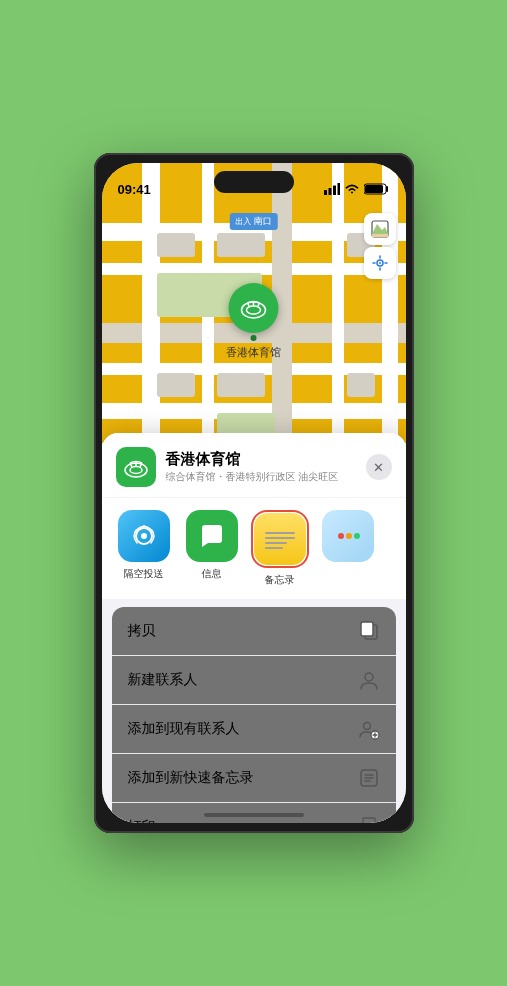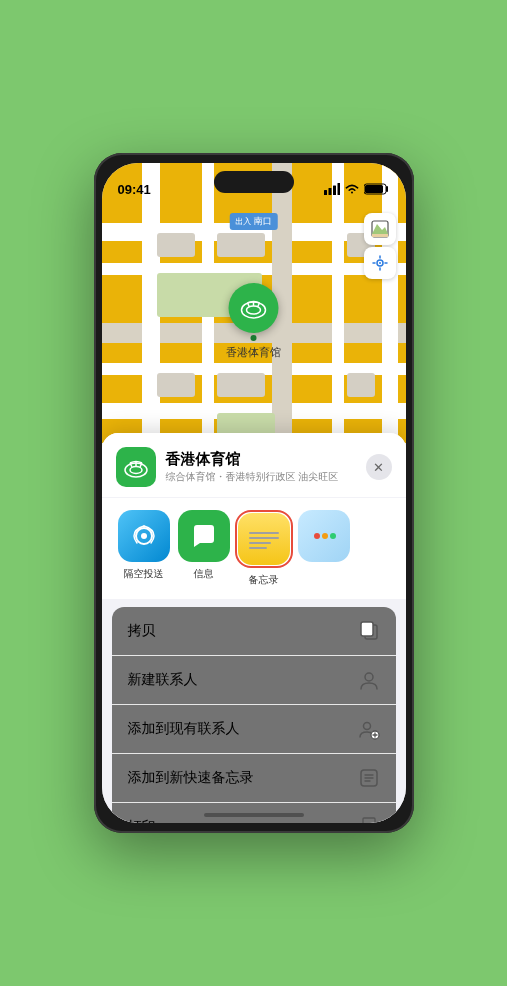--- a/index.html
+++ b/index.html
@@ -10,21 +10,21 @@
       justify-content: center;
       align-items: center;
       min-height: 100vh;
       font-family: -apple-system, "PingFang SC", "Helvetica Neue", Arial, sans-serif;
     }
 
     .phone-frame {
       width: 320px;
       height: 680px;
       background: #1a1a1a;
-      border-radius: 28px;
+      border-radius: 16px;
       position: relative;
       box-shadow: 0 20px 60px rgba(0,0,0,0.4), inset 0 0 0 2px #3a3a3a;
       overflow: hidden;
     }
 
     .phone-screen {
       position: absolute;
       top: 10px;
       left: 8px;
       right: 8px;
@@ -250,20 +250,21 @@
       justify-content: center;
       font-size: 13px;
       color: #666;
       cursor: pointer;
     }
 
     
     .share-row {
       display: flex;
       padding: 12px 12px;
+      gap: 8px;
       background: white;
       margin-top: 1px;
       overflow: hidden;
     }
 
     .share-item {
       display: flex;
       flex-direction: column;
       align-items: center;
       gap: 5px;

